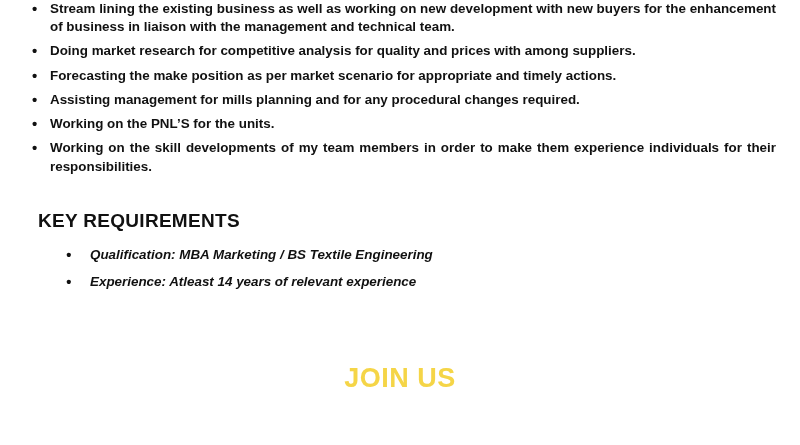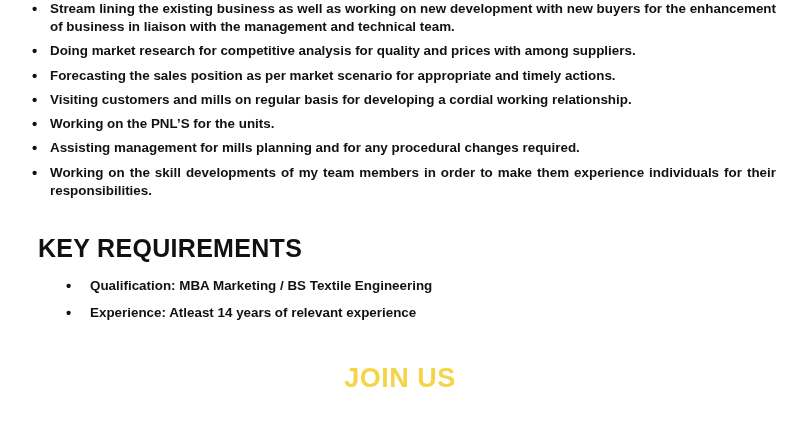--- a/index.html
+++ b/index.html
@@ -45,30 +45,31 @@
     line-height: 1.36;
     color: #111111;
   }
   .duties {
     margin-top: -2px;
   }
   .duties > li {
     margin-bottom: 5px;
   }
   h2.section-title {
-    font-size: 25px;
+    font-size: 19px;
     font-weight: bold;
     letter-spacing: 0.3px;
     margin: 34px 0 14px 14px;
     color: #111111;
   }
   ul.req {
     list-style: none;
     margin: 0 0 0 36px;
     padding: 0;
+    font-style: italic;
   }
   ul.req > li {
     position: relative;
     padding-left: 30px;
     margin-bottom: 9px;
     font-size: 13.4px;
     font-weight: bold;
     line-height: 1.36;
     color: #111111;
   }
@@ -93,24 +94,23 @@
   }
 </style>
 </head>
 <body>
 
 <div class="page">
 
   <ul class="bullets duties">
     <li>Stream lining the existing business as well as working on new development with new buyers for the enhancement of business in liaison with the management and technical team.</li>
     <li>Doing market research for competitive analysis for quality and prices with among suppliers.</li>
-    <li>Forecasting the sales position as per market scenario for appropriate and timely actions.</li>
-    <li>Visiting customers and mills on regular basis for developing a cordial working relationship.</li>
+    <li>Forecasting the make position as per market scenario for appropriate and timely actions.</li>
+    <li>Assisting management for mills planning and for any procedural changes required.</li>
     <li>Working on the PNL’S for the units.</li>
-    <li>Assisting management for mills planning and for any procedural changes required.</li>
     <li>Working on the skill developments of my team members in order to make them experience individuals for their responsibilities.</li>
   </ul>
 
   <h2 class="section-title">KEY REQUIREMENTS</h2>
 
   <ul class="req">
     <li>Qualification: MBA Marketing / BS Textile Engineering</li>
     <li>Experience: Atleast 14 years of relevant experience</li>
   </ul>
 

